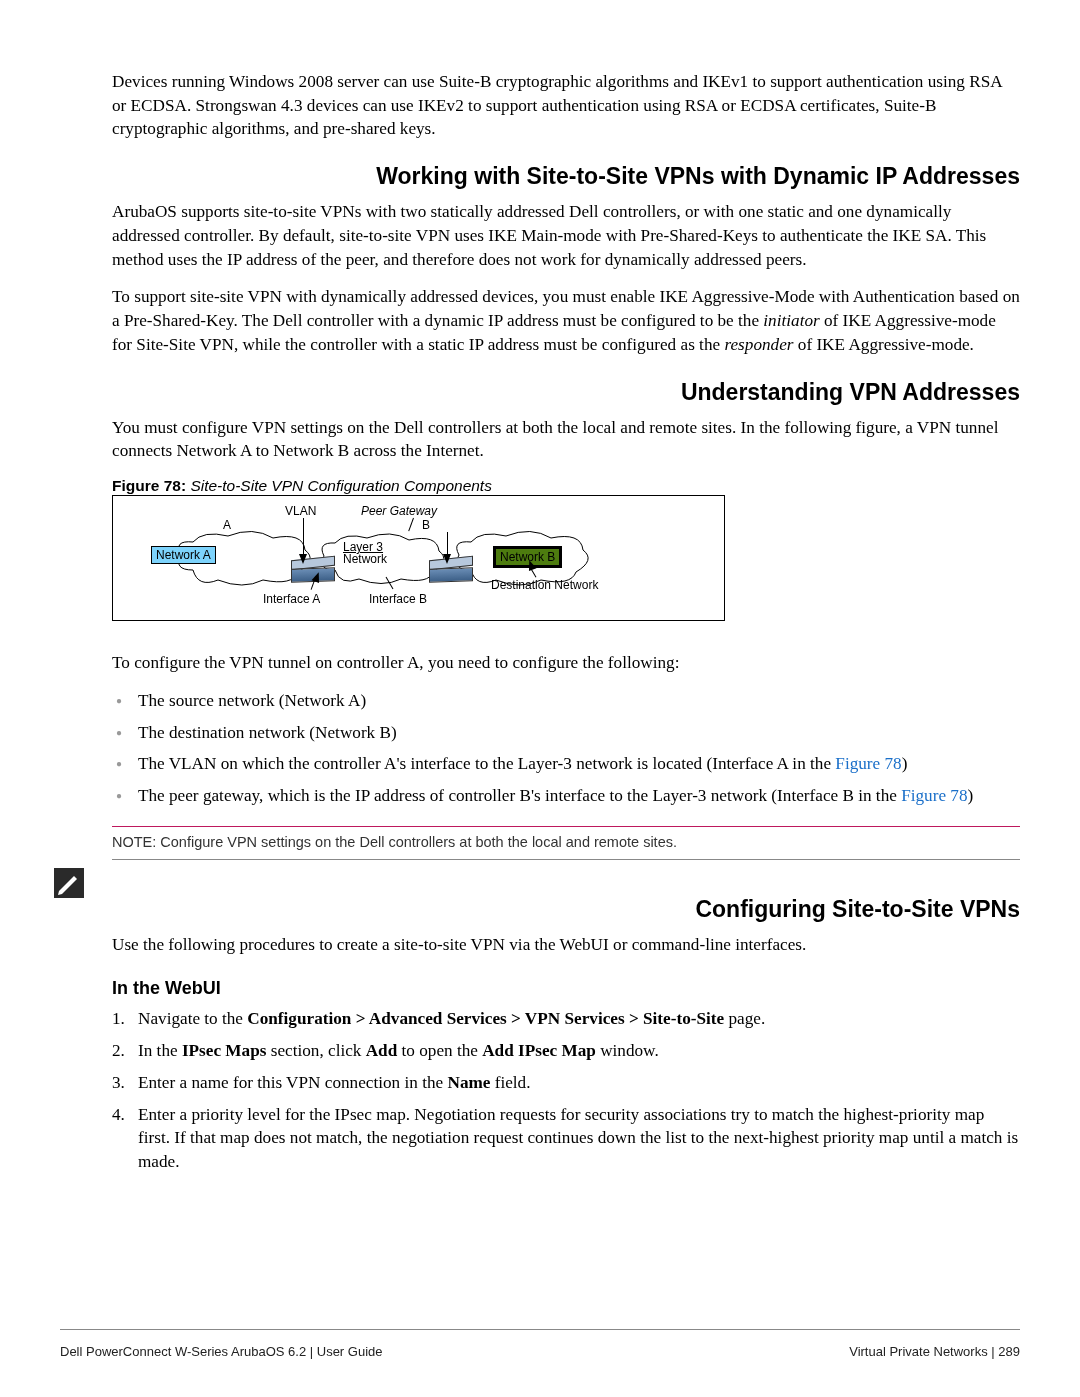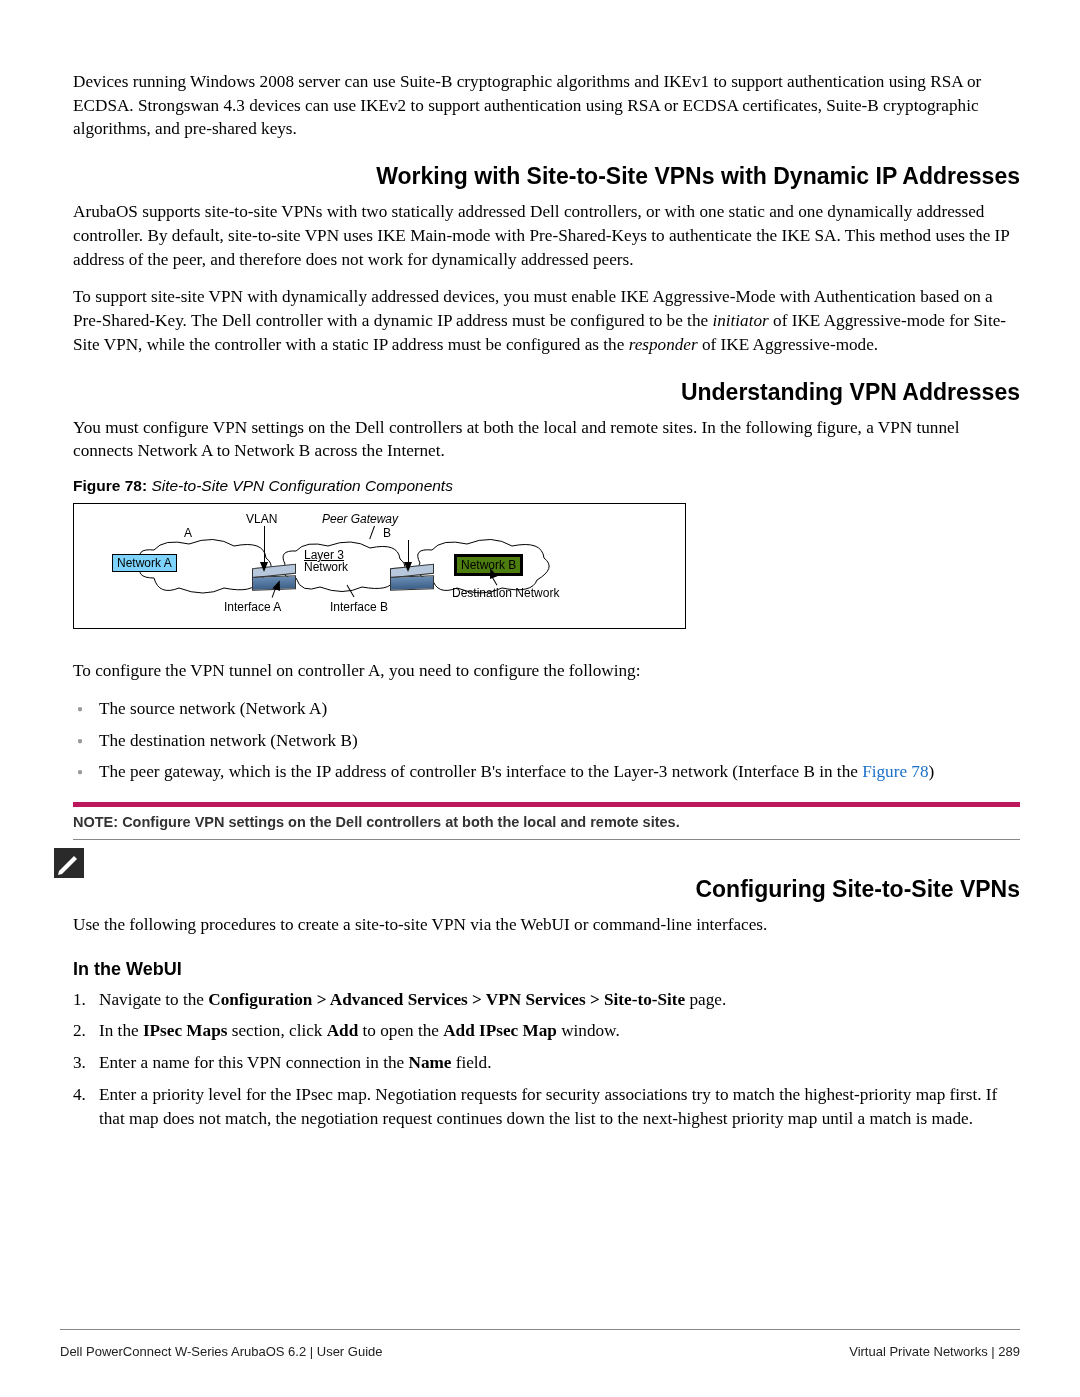--- a/index.html
+++ b/index.html
@@ -5,21 +5,21 @@
   * { box-sizing: border-box; margin: 0; padding: 0; }
   body {
     background: #fff;
     width: 1080px;
     height: 1397px;
     position: relative;
     font-family: Georgia, 'Times New Roman', serif;
     color: #000;
   }
   .page {
-    padding: 70px 60px 0 73px;
+    padding: 70px 60px 0 112px;
   }
   .para {
     font-size: 17.2px;
     line-height: 1.38;
     margin-bottom: 14px;
   }
   .h2 {
     font-family: Arial, Helvetica, sans-serif;
     font-weight: bold;
     font-size: 23px;
@@ -31,21 +31,20 @@
     font-family: Arial, Helvetica, sans-serif;
     font-weight: bold;
     font-size: 18px;
     margin-top: 22px;
     margin-bottom: 8px;
   }
   .fig-caption {
     font-family: Arial, Helvetica, sans-serif;
     font-size: 15.5px;
     margin-top: 10px;
-    margin-bottom: 8px;
   }
   .fig-caption .b { font-weight: bold; }
   .fig-caption .i { font-style: italic; }
   .italic { font-style: italic; }
   .link { color: #1a6fc9; }
   ul.bullets {
     list-style: none;
     margin-bottom: 18px;
   }
   ul.bullets li {
@@ -78,25 +77,24 @@
     counter-increment: step;
   }
   ol.steps li::before {
     content: counter(step) ".";
     position: absolute;
     left: 0;
     top: 0;
   }
   .bold { font-family: Georgia, serif; font-weight: bold; }
   .note-row {
-    border-top: 5px solid #be185d;
+    border-top: 1px solid #be185d;
     border-bottom: 1px solid #888;
     padding: 6px 0 8px 0;
     margin: 6px 0 36px 0;
-    font-weight: bold;
   }
   .note-text {
     font-family: Arial, Helvetica, sans-serif;
     font-size: 14.5px;
     color: #333;
   }
   .note-icon {
     position: absolute;
     left: 54px;
     width: 30px;
@@ -247,20 +245,23 @@
     <div class="arrow-line" style="left:420px; top:72px; height:10px; transform: rotate(-30deg);"></div>
     <div class="arrow" style="left:414px; top:64px; transform: rotate(160deg);"></div>
   </div>
 
   <p class="para">To configure the VPN tunnel on controller A, you need to configure the following:</p>
 
   <ul class="bullets">
     <li>The source network (Network A)</li>
     <li>The destination network (Network B)</li>
     <li>
+      <span>The VLAN on which the controller A's interface to the Layer-3 network is located (Interface A in the </span><span class="link">Figure 78</span><span>)</span>
+    </li>
+    <li>
       <span>The peer gateway, which is the IP address of controller B's interface to the Layer-3 network (Interface B in the </span><span class="link">Figure 78</span><span>)</span>
     </li>
   </ul>
 
   <div class="note-row">
     <span class="note-text">NOTE: Configure VPN settings on the Dell controllers at both the local and remote sites.</span>
   </div>
   <div class="note-icon">
     <svg viewBox="0 0 30 30">
         <path d="M5 23 L20 8 L23 11 L8 26 L4 27 Z" fill="#fff"></path>

